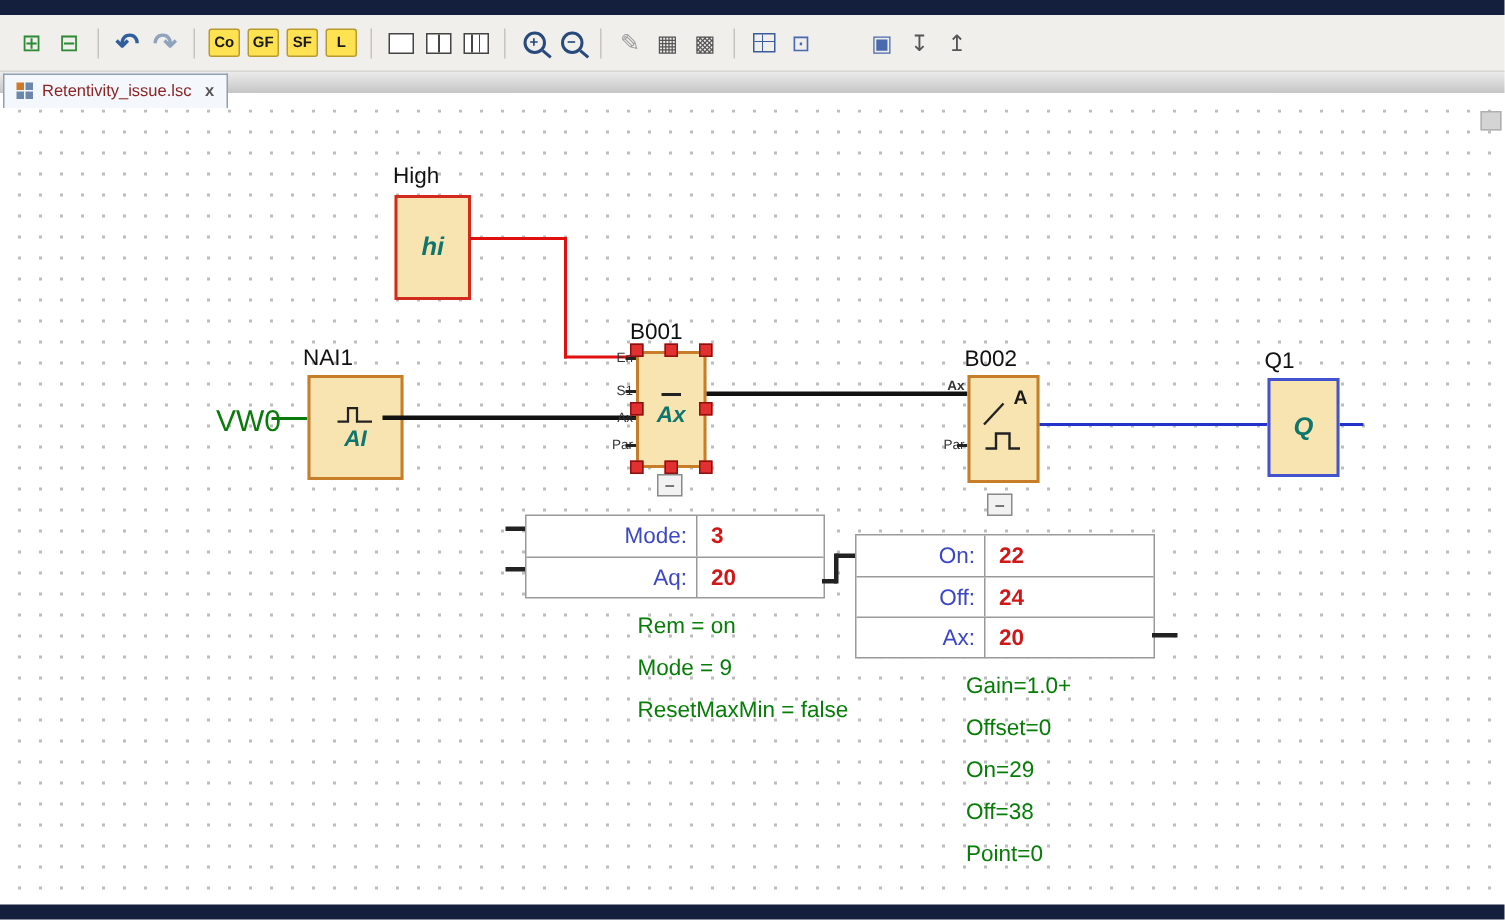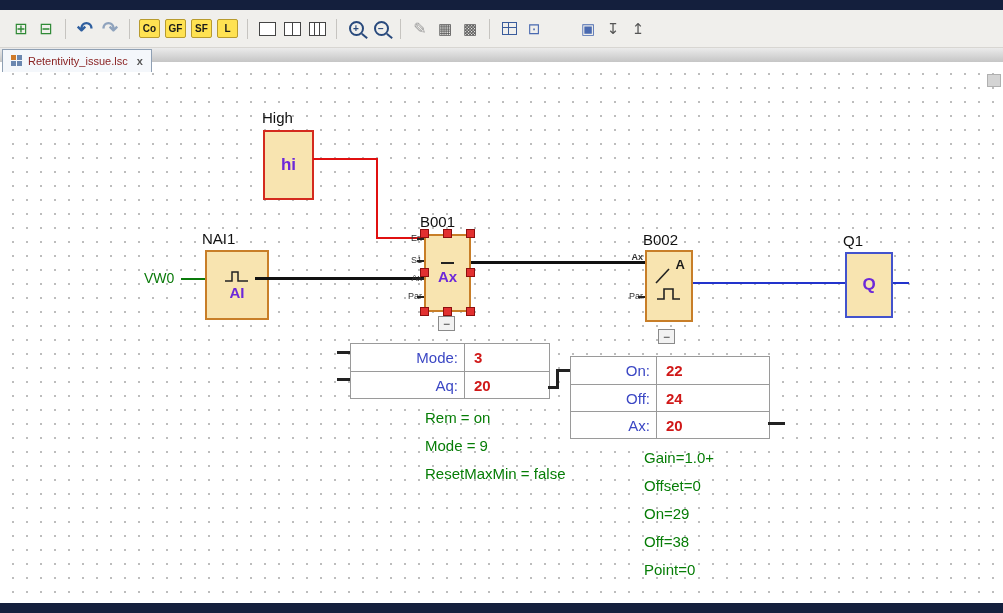--- a/index.html
+++ b/index.html
@@ -59,41 +59,41 @@
   
   .canvas{position:absolute;left:0;top:73px;width:1003px;height:530px;background:#fff;
           background-image:radial-gradient(circle,#bdbdbd 1px,transparent 1.2px);
           background-size:14px 14px;background-position:6px 8px;}
   .scrollcorner{position:absolute;left:987px;top:1px;width:14px;height:13px;
           background:#d4d4d4;border:1px solid #b0b0b0;box-sizing:border-box;}
 
   .blklabel{position:absolute;font-size:15px;color:#111;white-space:nowrap;}
   .block{position:absolute;background:#f8e4b0;border:2px solid #c87e28;box-sizing:border-box;
          display:flex;flex-direction:column;align-items:center;justify-content:center;}
-  .block .bodytxt{font-size:16px;font-weight:600;color:#6d28d9;}
+  .block .bodytxt{font-size:16px;font-weight:600;color:#0f766e;font-style:italic;}
   .blk-hi{border-color:#d42a1e;}
   .blk-q{border-color:#4353cd;}
   .symbar{width:13px;height:2px;background:#222;margin-bottom:4px;}
   .blksym{display:block;}
   .letterA{position:absolute;top:5px;right:6px;font-size:13px;font-weight:bold;color:#1a1a1a;}
 
   .wire{position:absolute;background:#111;}
   .wire.red{background:#e01010;}
   .wire.blue{background:#2233cc;}
   .wire.green{background:#0a7a0a;}
 
   .handle{position:absolute;width:9px;height:9px;background:#e23030;border:1px solid #8d0f0f;
           box-sizing:border-box;}
 
   .pinlbl{position:absolute;font-size:9px;color:#333;width:24px;text-align:right;
           white-space:nowrap;}
   .pinlbl.bold{font-weight:bold;}
   .tick{position:absolute;height:2px;background:#222;}
 
-  .vw0{position:absolute;font-size:14px;color:#0a7a0a;text-align:center;}
+  .vw0{position:absolute;font-size:20px;color:#0a7a0a;text-align:center;}
 
   .ptable{position:absolute;background:#fff;border:1px solid #9a9a9a;box-sizing:content-box;}
   .prow{display:flex;height:27px;align-items:center;border-top:1px solid #9a9a9a;
         box-sizing:border-box;}
   .prow:first-child{border-top:none;}
   .plabel{text-align:right;padding-right:6px;color:#3b47c4;font-size:15px;box-sizing:border-box;
           flex:0 0 auto;}
   .t1 .plabel{width:113px;}
   .t2 .plabel{width:85px;}
   .pvalue{border-left:1px solid #9a9a9a;padding-left:9px;color:#d01818;font-size:15px;

